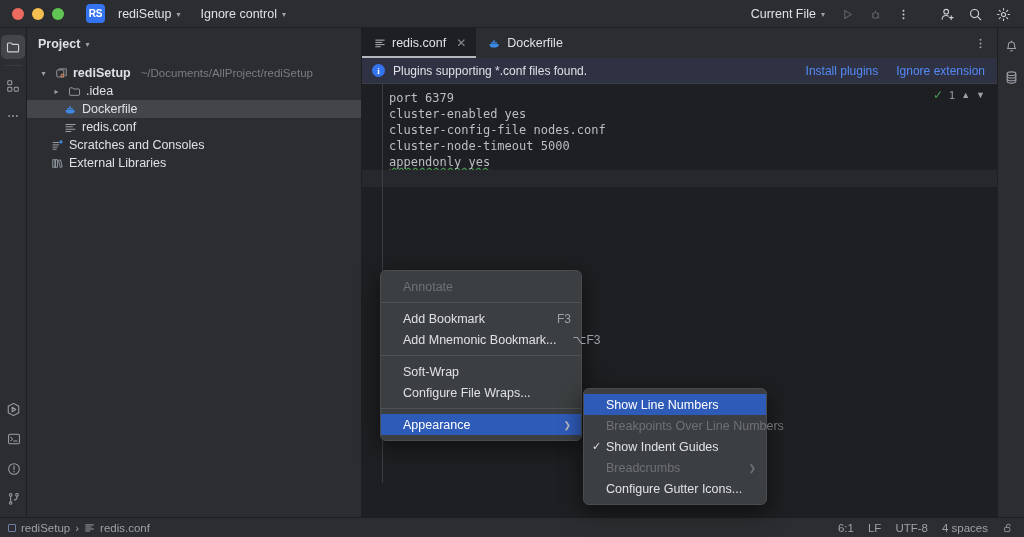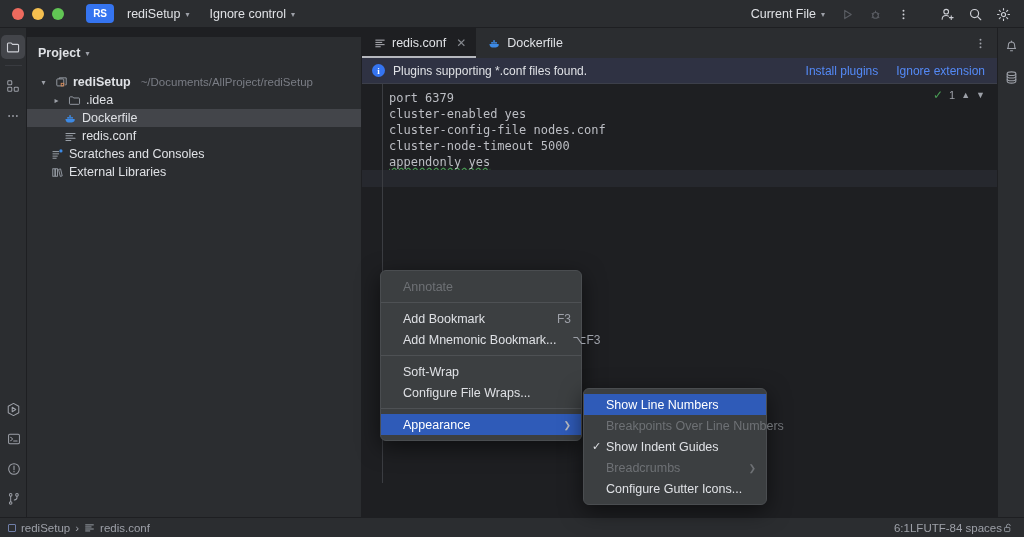--- a/index.html
+++ b/index.html
@@ -17,21 +17,21 @@
     position: absolute; top: 0; left: 0; width: 1024px; height: 28px;
     background: #2b2d30; display: flex; align-items: center;
     border-bottom: 1px solid #1e1f22;
   }
   .traffic { display: flex; align-items: center; gap: 8px; padding-left: 12px; }
   .tl { width: 12px; height: 12px; border-radius: 50%; }
   .tl.red { background: #ed6a5e; }
   .tl.yellow { background: #f4bf4f; }
   .tl.green { background: #61c554; }
   .proj-badge {
-    margin-left: 22px; width: 28px; height: 19px; border-radius: 4px;
+    margin-left: 22px; width: 19px; height: 19px; border-radius: 4px;
     background: #3574f0; color: #fff; font-size: 10px; font-weight: bold;
     display: flex; align-items: center; justify-content: center; letter-spacing: -0.3px;
   }
   .tb-item {
     display: flex; align-items: center; gap: 5px; height: 22px;
     padding: 0 7px; border-radius: 4px; color: #dfe1e5; font-size: 12.5px;
     margin-left: 6px; white-space: nowrap;
   }
   .chev { font-size: 8px; color: #9da0a8; line-height: 1; transform: translateY(1px); }
   .tb-right {
@@ -62,21 +62,21 @@
 
   
   .rightrail {
     position: absolute; right: 0; top: 28px; width: 27px; height: 489px;
     background: #2b2d30; border-left: 1px solid #1e1f22;
     display: flex; flex-direction: column; align-items: center;
   }
 
   
   .projpanel {
-    position: absolute; left: 27px; top: 37px; width: 335px; height: 489px;
+    position: absolute; left: 27px; top: 28px; width: 335px; height: 489px;
     background: #2b2d30; border-right: 1px solid #1e1f22;
   }
   .proj-header {
     height: 31px; display: flex; align-items: center; padding-left: 11px; gap: 5px;
   }
   .proj-header .t { color: #dfe1e5; font-size: 12.5px; font-weight: bold; }
   .tree { padding-top: 5px; font-size: 12.5px; color: #dfe1e5; }
   .trow {
     height: 18px; display: flex; align-items: center; padding-left: 10px;
     white-space: nowrap; gap: 4px;
@@ -163,21 +163,21 @@
   }
 
   
   .statusbar {
     position: absolute; left: 0; bottom: 0; width: 1024px; height: 20px;
     background: #2b2d30; display: flex; align-items: center;
     font-size: 11.5px; color: #9da0a8; padding: 0 8px 0 8px;
     border-top: 1px solid #1e1f22;
   }
   .sb-left { display: flex; align-items: center; gap: 5px; }
-  .sb-right { margin-left: auto; display: flex; align-items: center; padding-right: 2px; }
+  .sb-right { margin-left: auto; display: flex; align-items: center; gap: 14px; padding-right: 2px; }
   .sq { width: 8px; height: 8px; border: 1.4px solid #6f7ea8; border-radius: 1px; }
   svg { display: block; }
 </style>
 </head>
 <body>
 
 <div class="app">
 
   <div class="titlebar">
     <div class="traffic">

